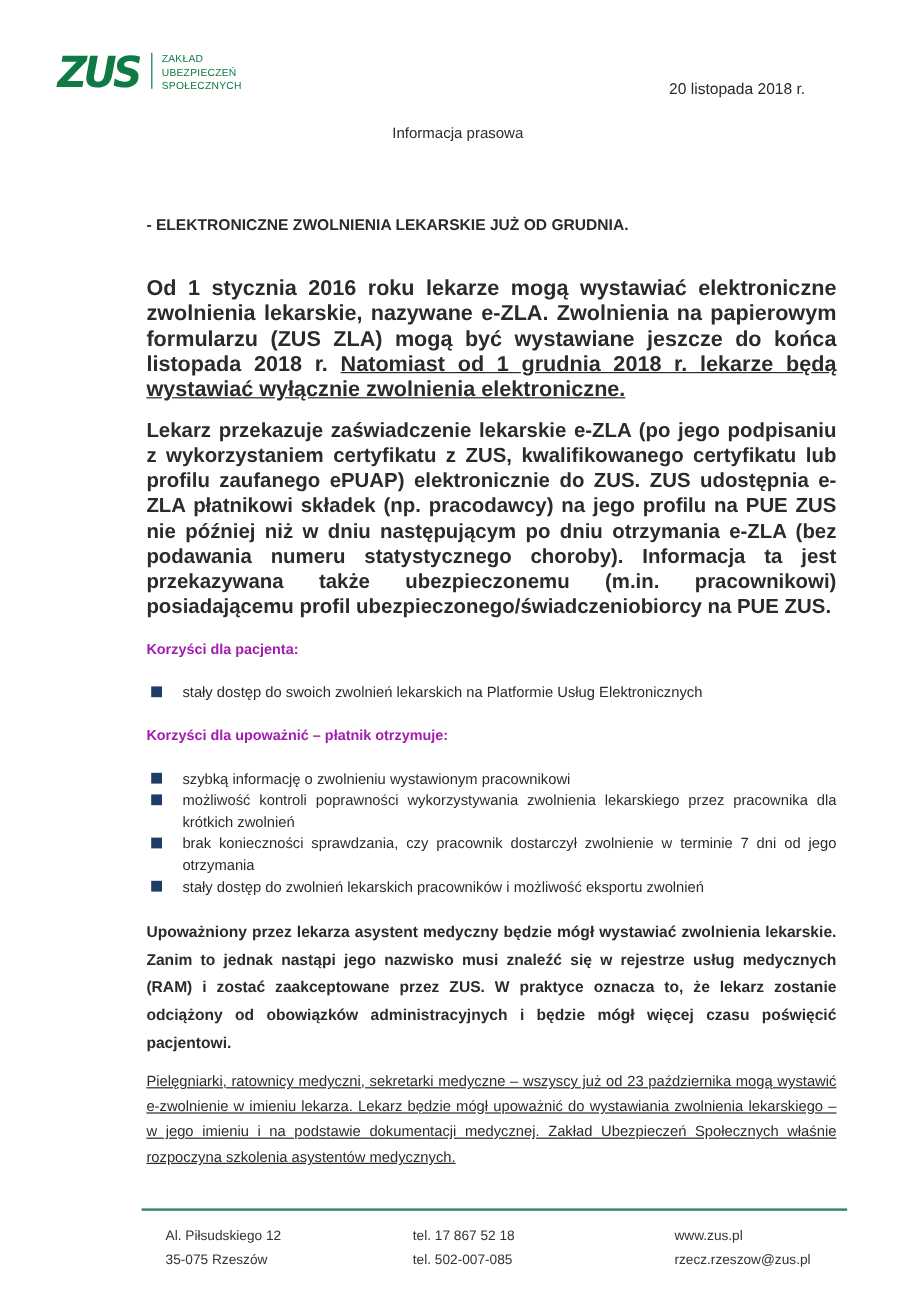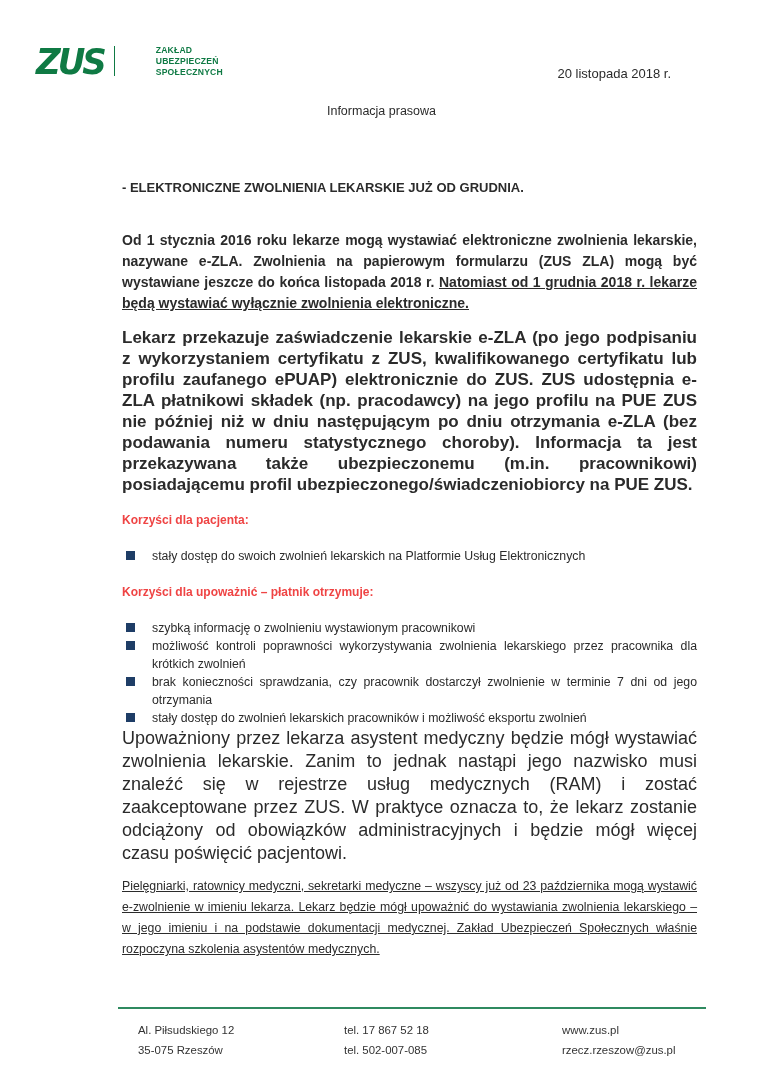--- a/index.html
+++ b/index.html
@@ -1,35 +1,35 @@
 <!DOCTYPE html>
 <html><head>
 <meta charset="utf-8">
 <style>
   html, body { margin:0; padding:0; background:#ffffff; }
   body { width:763px; height:1080px; position:relative; overflow:hidden;
          font-family:"Liberation Sans", "DejaVu Sans", sans-serif; color:#2b2b2b; }
-  .logo { position:absolute; left:36px; top:44px; display:flex; align-items:center; }
+  .logo { position:absolute; left:48px; top:44px; display:flex; align-items:flex-start; }
   .logo-mark { font-family:"DejaVu Sans", sans-serif; font-weight:bold; font-style:italic;
                color:#0f7a44; font-size:34px; letter-spacing:-3px; line-height:34px;
                transform:scaleY(1.05); }
   .logo-sep { width:1px; height:30px; background:#0f7a44; margin:0 8px 0 10px; }
-  .logo-text { color:#0f7a44; font-size:8.6px; line-height:11px; font-weight:bold; letter-spacing:0.2px;margin-left:33px; }
+  .logo-text { color:#0f7a44; font-size:8.6px; line-height:11px; font-weight:normal; letter-spacing:0.2px; }
   .date { position:absolute; right:92px; top:66px; font-size:13px;text-align:right; }
   .info { position:absolute; left:0; right:0; top:104px; text-align:center; font-size:12.5px; }
   .content { position:absolute; left:122px; width:575px; top:178px; }
   .title1, .title2 { font-weight:bold; font-size:13px; line-height:19px; }
-  .lead { margin-top:33px; font-weight:bold; font-size:14px; line-height:21px; text-align:justify; }
+  .lead { margin-top:33px; font-weight:bold; font-size:18px; line-height:21px; text-align:justify; }
   .lead .ul { text-decoration:underline; }
   .p { margin-top:13px; font-size:17px; line-height:21px; text-align:justify;font-weight:bold; }
-  .sect { margin-top:16px; font-weight:bold; color:#ef4444; font-size:12px; line-height:18px; }
+  .sect { margin-top:16px; font-weight:bold; color:#a21caf; font-size:12px; line-height:18px; }
   ul.b { list-style:none; margin:18px 0 0 0; padding:0; }
   ul.b li { position:relative; padding-left:30px; font-size:12.3px; line-height:18px; text-align:justify; }
   ul.b li .sq { position:absolute; left:4px; top:4px; width:9px; height:9px; background:#1e3d66; }
-  .bold-p { font-weight:normal; font-size:18px; line-height:23px; text-align:justify; }
+  .bold-p { margin-top:17px; font-weight:bold; font-size:13px; line-height:23px; text-align:justify; }
   .p2 { margin-top:11px; font-size:12.3px; line-height:21px; text-align:justify;text-decoration:underline; }
   .footer-line { position:absolute; left:118px; width:588px; top:1007px; height:2px; background:#2f8a60; }
   .footer { position:absolute; top:1020px; left:122px; width:585px; font-size:11.4px; line-height:20px; color:#333; }
   .fcol { position:absolute; top:0; }
 </style>
 </head>
 <body>
 
 <div class="logo">
   <span class="logo-mark">ZUS</span>

